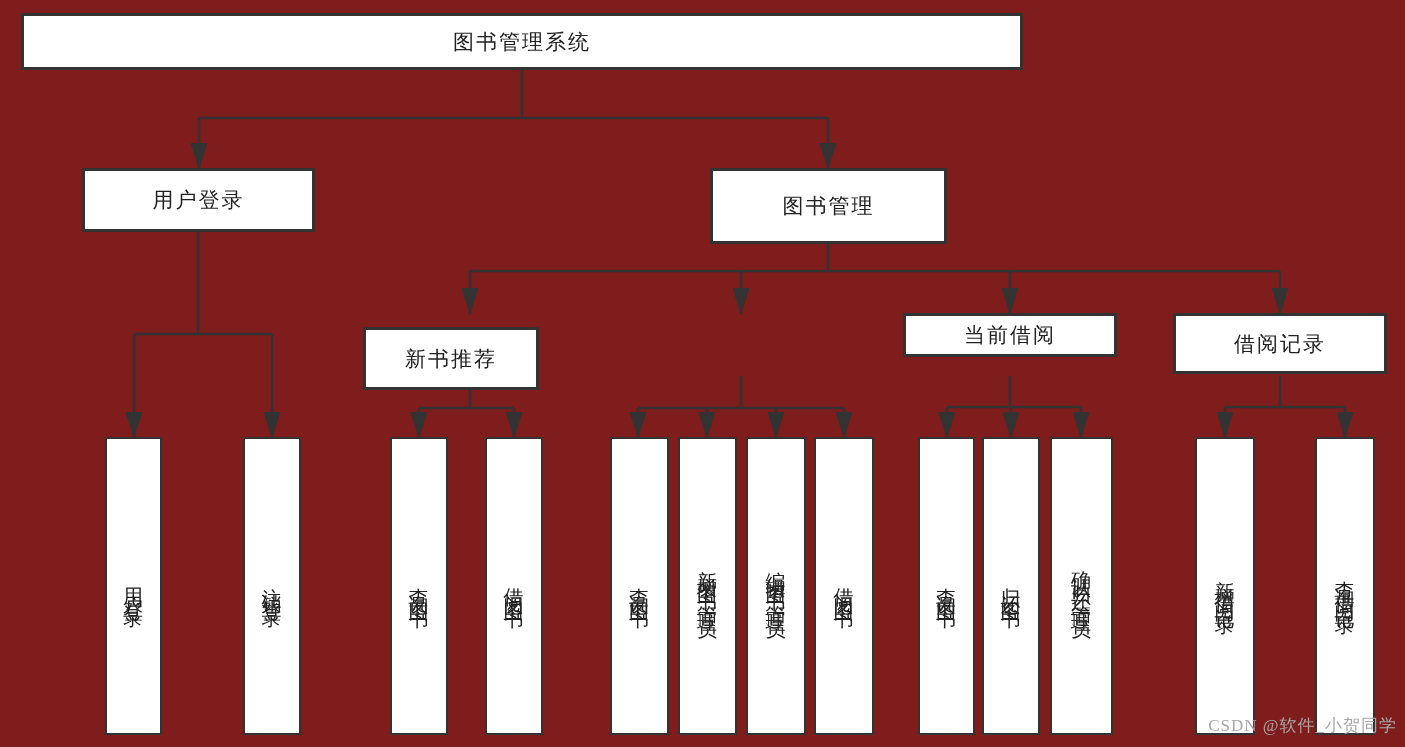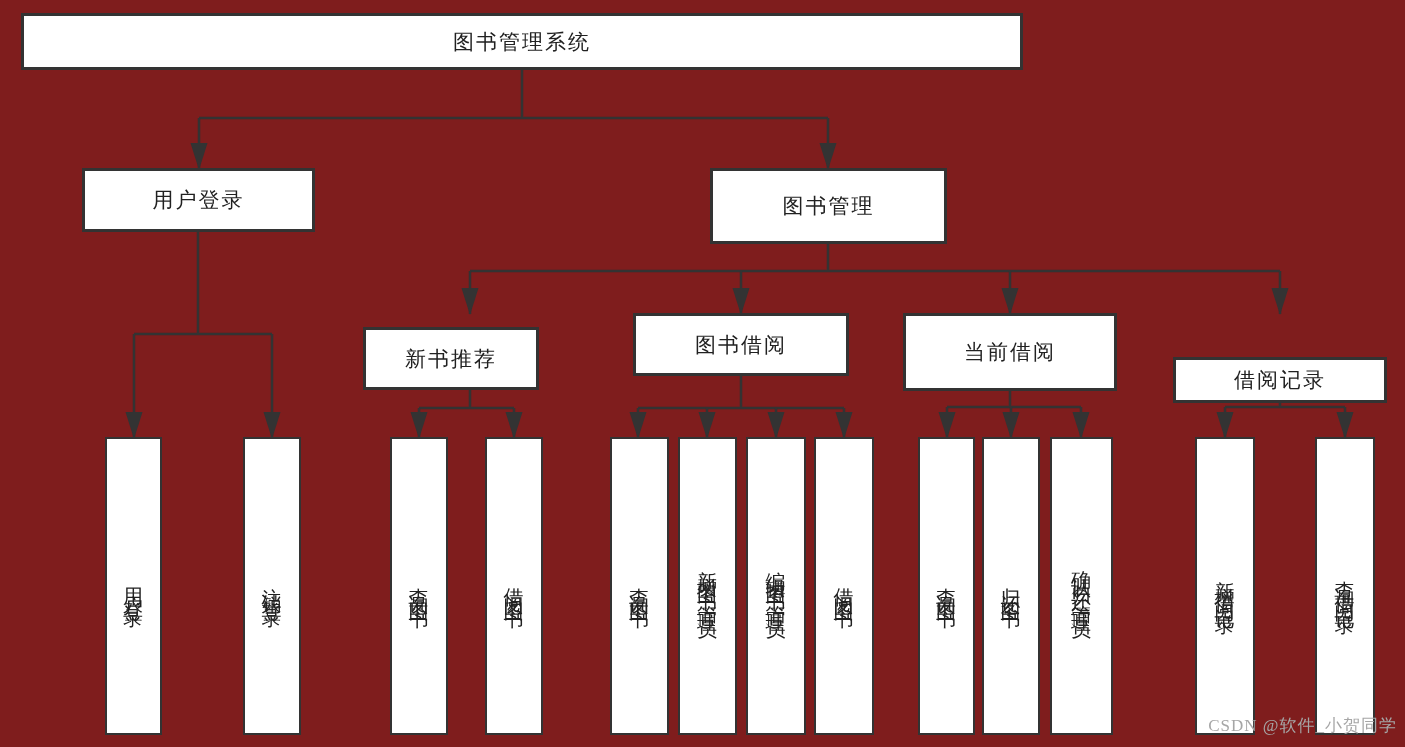--- a/index.html
+++ b/index.html
@@ -104,23 +104,22 @@
     <line x1="1225" y1="407" x2="1225" y2="438" stroke="#333333" stroke-width="2.5" marker-end="url(#ah)"></line>
     <line x1="1345" y1="407" x2="1345" y2="438" stroke="#333333" stroke-width="2.5" marker-end="url(#ah)"></line>
   </svg>
 
   <div class="node node--h" style="left:21px; top:13px; width:1002px; height:57px;">图书管理系统</div>
 
   <div class="node node--h" style="left:82px; top:168px; width:233px; height:64px;">用户登录</div>
   <div class="node node--h" style="left:710px; top:168px; width:237px; height:76px;">图书管理</div>
 
   <div class="node node--h" style="left:363px; top:327px; width:176px; height:63px;">新书推荐</div>
-  <div class="node node--h" style="left:633px; top:313px; width:216px; height:63px;">图书借阅</div>
-  <div class="node node--h" style="left:903px; top:313px; width:214px; height:78px;">当前借阅</div>
-  <div class="node node--h" style="left:1173px; top:313px; width:214px; height:46px;margin-top:44px;">借阅记录</div>
+  <div class="node node--h" style="left:903px; top:313px; width:214px; height:44px;">当前借阅</div>
+  <div class="node node--h" style="left:1173px; top:313px; width:214px; height:61px;">借阅记录</div>
 
   <div class="node node--v" style="left:105px; top:437px; width:57px; height:298px;">用户登录</div>
   <div class="node node--v" style="left:243px; top:437px; width:58px; height:298px;">注销登录</div>
 
   <div class="node node--v" style="left:390px; top:437px; width:58px; height:298px;">查询图书</div>
   <div class="node node--v" style="left:485px; top:437px; width:58px; height:298px;">借阅图书</div>
 
   <div class="node node--v" style="left:610px; top:437px; width:59px; height:298px;">查询图书</div>
   <div class="node node--v" style="left:678px; top:437px; width:59px; height:298px;">新增图书（管理员）</div>
   <div class="node node--v" style="left:746px; top:437px; width:60px; height:298px;">编辑图书（管理员）</div>

